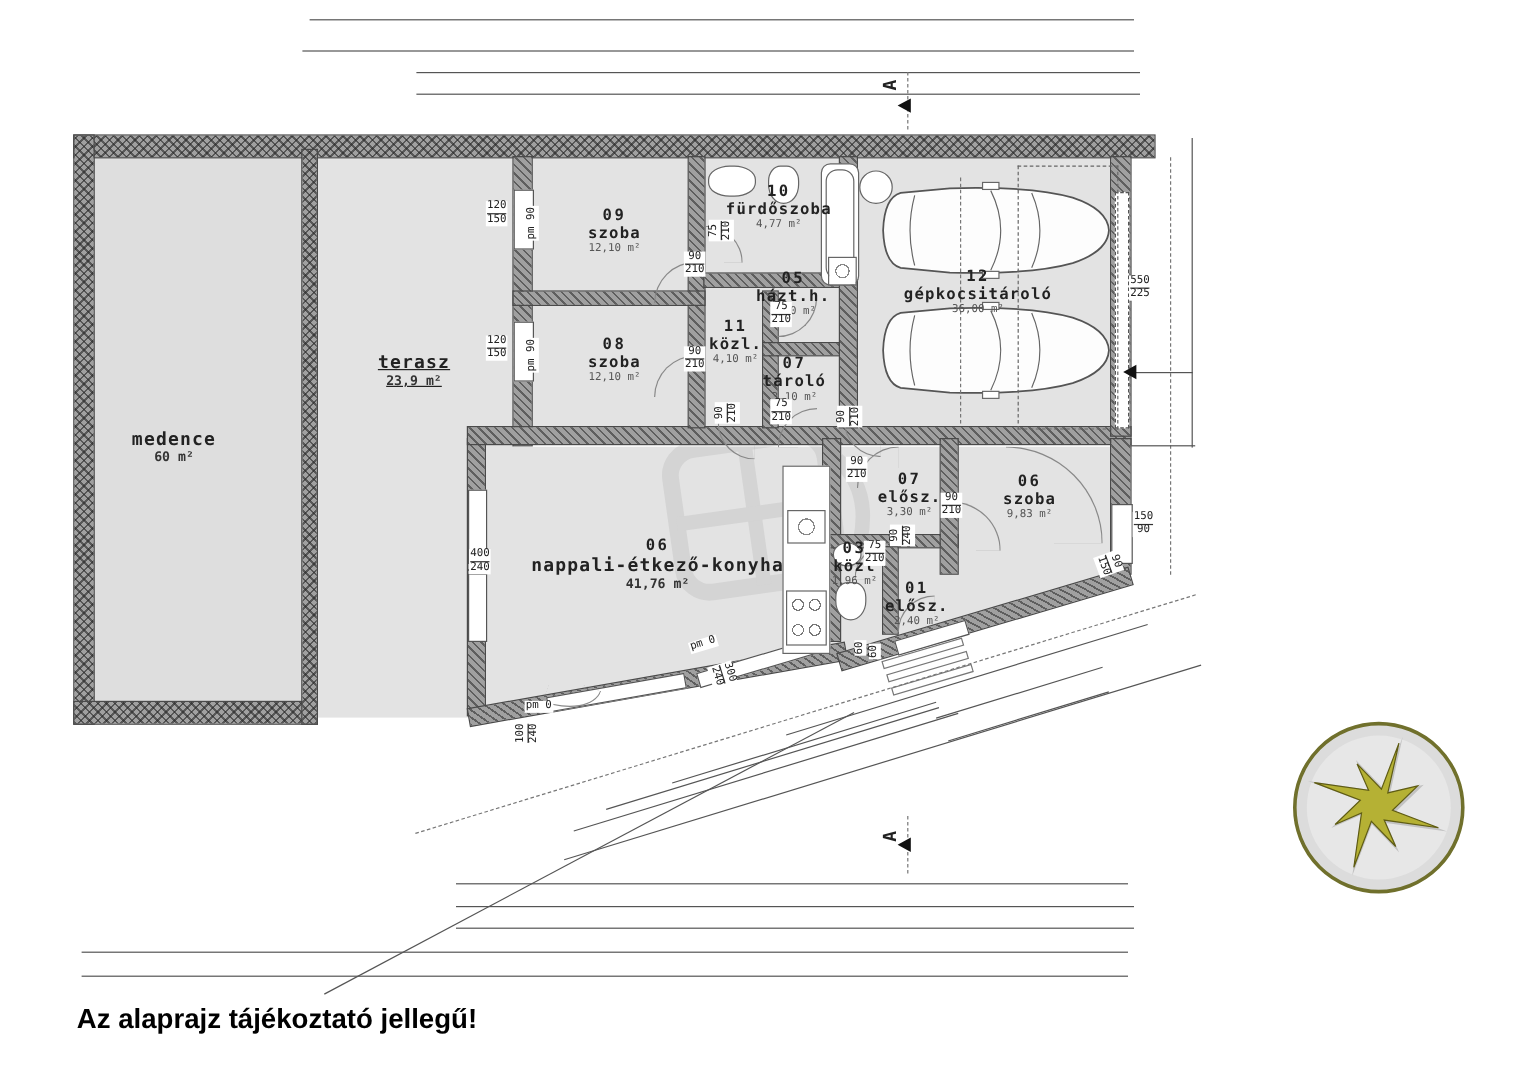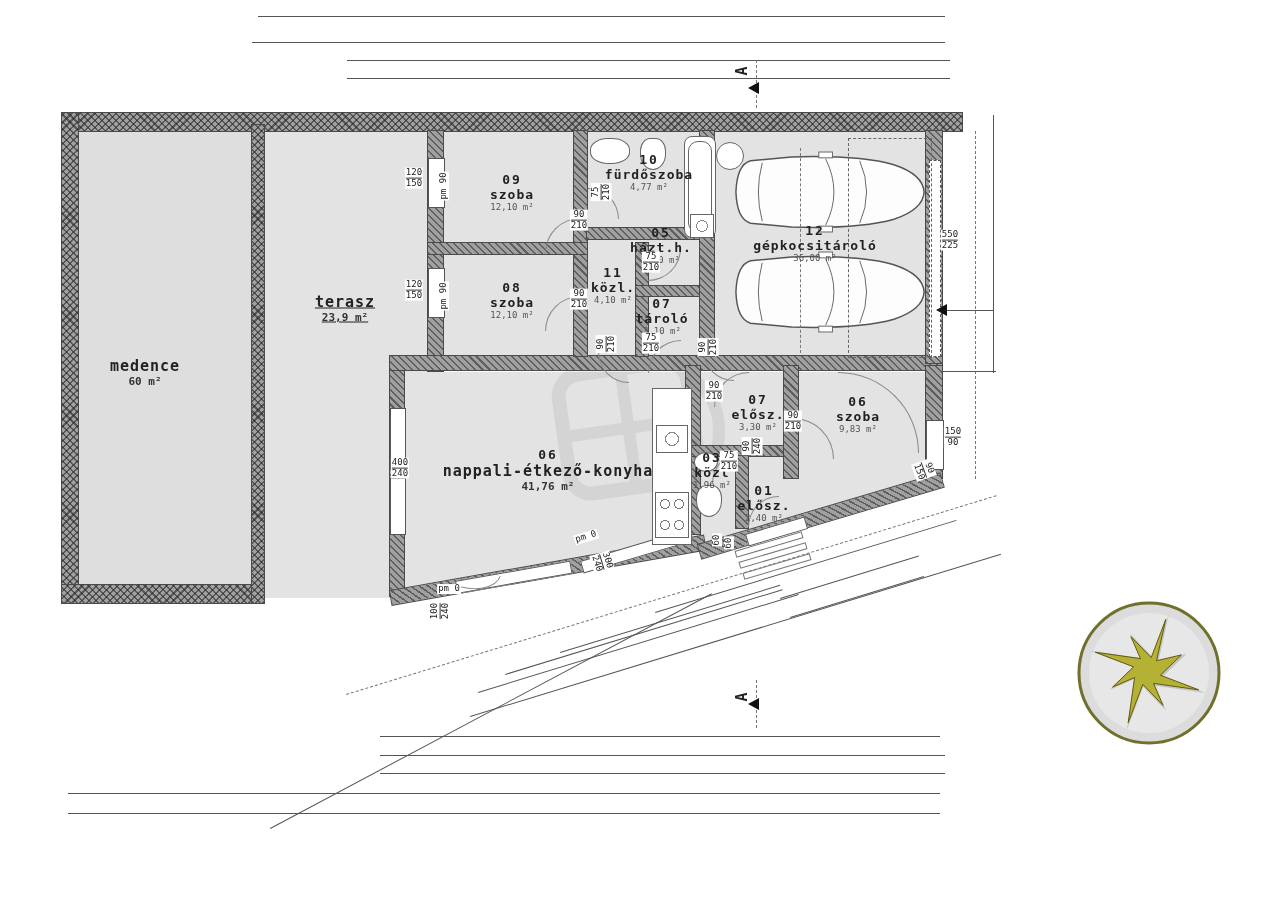--- a/index.html
+++ b/index.html
@@ -456,14 +456,15 @@
         <span class="cmp-lbl" style="left: 136px; top: 38px; transform: translate(-50%, -50%) rotate(-30deg);"></span>
         <span class="cmp-lbl" style="left: 147px; top: 88px; transform: translate(-50%, -50%) rotate(-90deg);"></span>
         <span class="cmp-lbl" style="left: 117px; top: 138px; transform: translate(-50%, -50%) rotate(-60deg);"></span>
         <span class="cmp-lbl" style="left: 64px; top: 146px; transform: translate(-50%, -50%) rotate(-70deg);"></span>
         <span class="cmp-lbl" style="left: 16px; top: 122px; transform: translate(-50%, -50%) rotate(-45deg);"></span>
         <span class="cmp-lbl" style="left: 6px; top: 70px; transform: translate(-50%, -50%) rotate(-80deg);"></span>
         <span class="cmp-lbl" style="left: 30px; top: 24px; transform: translate(-50%, -50%) rotate(-55deg);"></span>
       </div>
   </div>
 
+  <div class="disc">Az alaprajz tájékoztató jellegű!</div>
 
 </div>
 
 </body></html>

